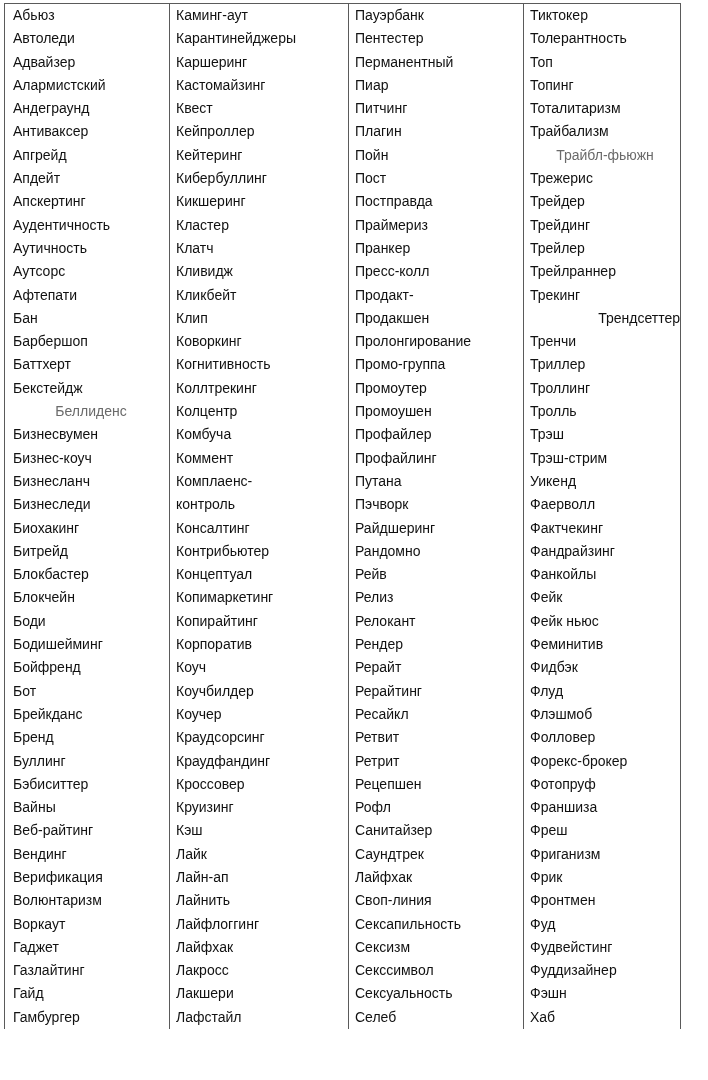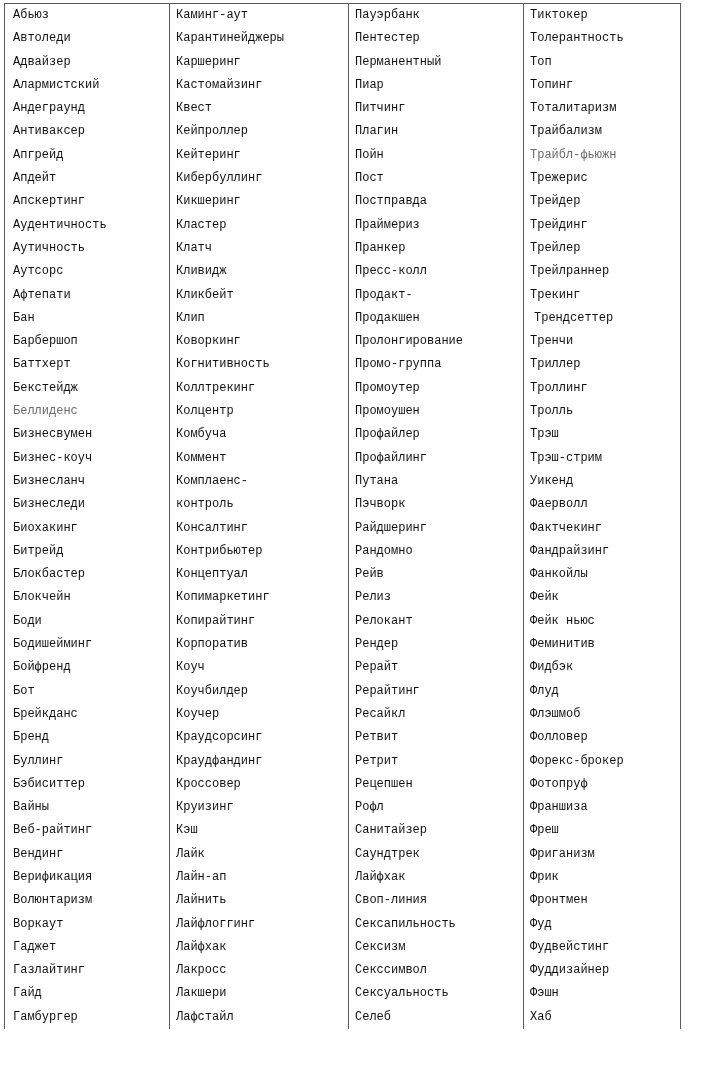--- a/index.html
+++ b/index.html
@@ -6,37 +6,37 @@
   body { width: 708px; height: 1080px; overflow: hidden; position: relative; }
   .word-table {
     position: absolute;
     left: 4px;
     top: 3px;
     width: 676px;
     border-collapse: collapse;
     border-top: 1.5px solid #5a5a5a;
     border-left: 1.5px solid #5a5a5a;
     border-right: 1.5px solid #5a5a5a;
-    font-family: Liberation Mono, monospace;
-    font-size: 12px;
+    font-family: Liberation Sans, sans-serif;
+    font-size: 14px;
     color: #111111;
     table-layout: fixed;
   }
   .word-table td {
     border-left: 1.5px solid #5a5a5a;
     border-right: 1.5px solid #5a5a5a;
     padding: 0 0 0 8px;
     height: 23.3px;
     line-height: 23.3px;
     white-space: nowrap;
     vertical-align: top;
   }
   .word-table td.c2, .word-table td.c3, .word-table td.c4 { padding-left: 6px; }
-  .grey { color: #6a6a6a; }
-  .indent { padding-left: 10px !important; }
+  .grey { color: #6a6a6a; text-align: center; }
+  .indent { padding-left: 10px !important; text-align: right; }
 </style>
 </head>
 <body>
 
 <table class="word-table">
   <colgroup>
     <col style="width:165px">
       <col style="width:179px">
       <col style="width:175px">
       <col style="width:157px">

